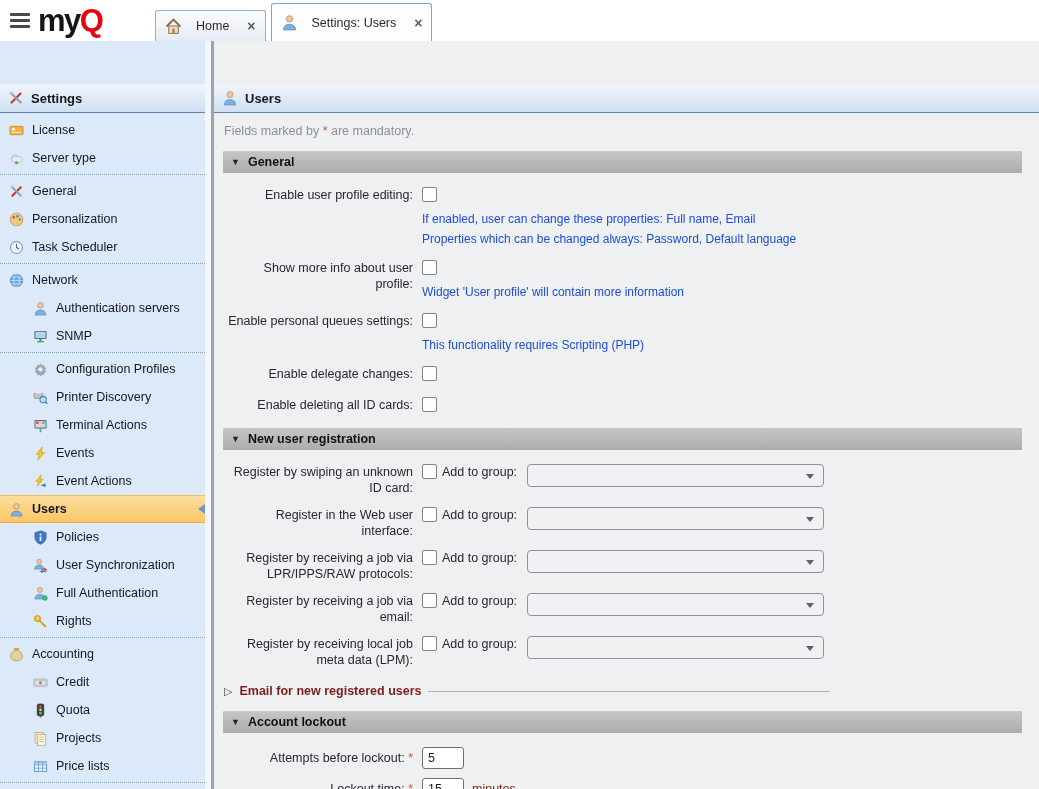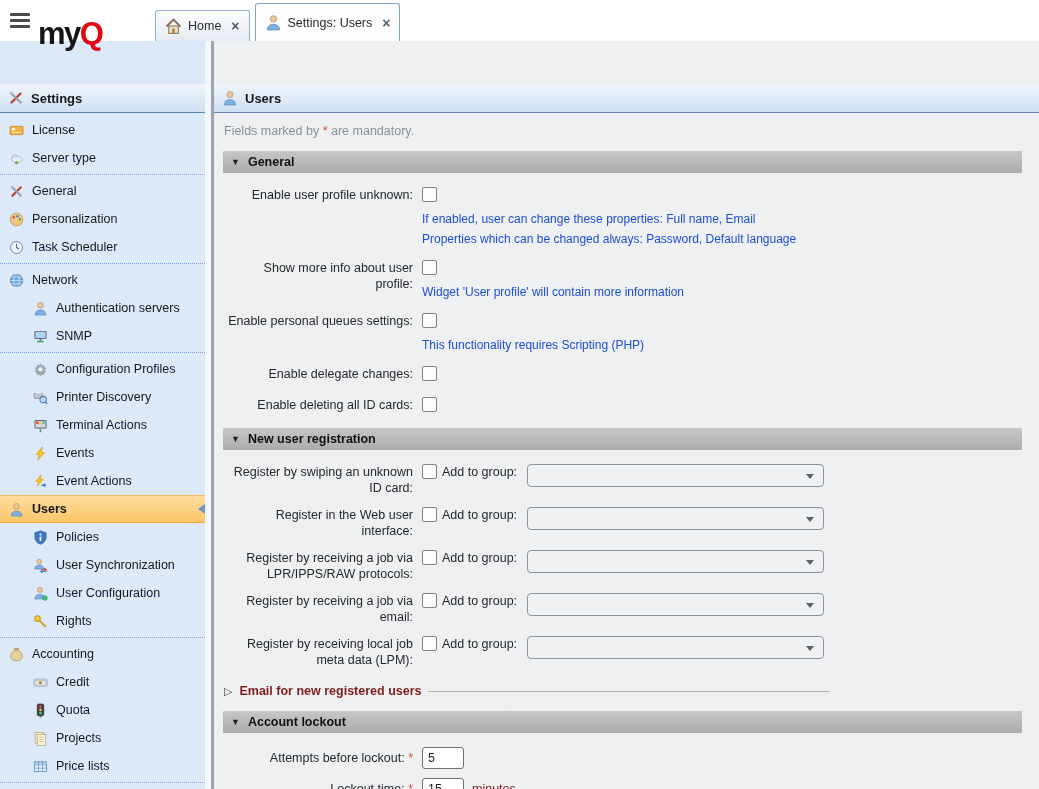--- a/index.html
+++ b/index.html
@@ -4,25 +4,25 @@
 <style>
   * { margin:0; padding:0; box-sizing:border-box; }
   html,body { width:1039px; height:789px; overflow:hidden; }
   body { font-family:"Liberation Sans","DejaVu Sans",sans-serif; font-size:12.5px; color:#2a2a2a; background:#fff; }
   .app { width:1039px; height:789px; display:flex; flex-direction:column; overflow:hidden; }
 
   
   .topbar { position:relative; height:41px; background:#fff; flex:0 0 41px; }
   .hamburger { position:absolute; left:10px; top:13px; width:20px; height:15px; display:flex; flex-direction:column; justify-content:space-between; cursor:pointer; }
   .hamburger span { display:block; height:3px; background:#4a4a4a; border-radius:1px; }
-  .logo { position:absolute; left:38px; top:13px; height:41px; line-height:41px; font-size:31px; font-weight:800; letter-spacing:-1.5px; }
+  .logo { position:absolute; left:38px; top:0; height:41px; line-height:41px; font-size:31px; font-weight:800; letter-spacing:-1.5px; }
   .logo .lg-my { color:#151515; }
   .logo .lg-q { color:#e20613; }
   .tabs { position:absolute; left:155px; bottom:0; display:flex; align-items:flex-end; gap:5px; }
-  .tab { display:flex; align-items:center; gap:6px; height:31px; padding:0 9px; border:1px solid #93aecf; border-bottom:none; border-radius:3px 3px 0 0; background:linear-gradient(#fbfcfe,#e6ebf3); cursor:pointer; white-space:nowrap; }
+  .tab { display:flex; align-items:center; gap:14px; height:31px; padding:0 9px; border:1px solid #93aecf; border-bottom:none; border-radius:3px 3px 0 0; background:linear-gradient(#fbfcfe,#e6ebf3); cursor:pointer; white-space:nowrap; }
   .tab.active { height:38px; background:#fdfdfe; border-color:#7ea3cc; }
   .tab .t-icon { width:17px; height:17px; display:inline-block; }
   .tab .t-icon svg { width:100%; height:100%; }
   .tab .t-close { margin-left:4px; color:#4f5d6b; font-weight:bold; font-size:14px; line-height:1; cursor:pointer; }
 
   
   .bodyrow { flex:1; display:flex; overflow:hidden; }
   .sidebar { width:205px; background:#dbe9f9; display:flex; flex-direction:column; overflow:hidden; }
   .side-scrollstrip { width:6px; background:#f2f7fd; }
   .splitter { width:3px; background:#9fa4aa; cursor:col-resize; }
@@ -293,21 +293,21 @@
             <span>User Synchronization</span>
           </div>
           <div class="nav-item indent">
             <span>
               <svg viewBox="0 0 16 16" style="width: 15px; height: 15px; display: block;">
                 <circle cx="7.4" cy="4.2" r="2.7" fill="#eec69c" stroke="#a8805a" stroke-width=".6"></circle>
                 <path d="M2 13.8c0-3.3 2.3-4.8 5.4-4.8s5.4 1.5 5.4 4.8z" fill="#7fb0e0" stroke="#4d7fb5" stroke-width=".6"></path>
                 <circle cx="12.8" cy="12.8" r="2.5" fill="#2ecc71" stroke="#1e8449" stroke-width=".6"></circle>
               </svg>
             </span>
-            <span>User Configuration</span>
+            <span>Full Authentication</span>
           </div>
           <div class="nav-item indent">
             <span>
               <svg viewBox="0 0 16 16" style="width: 15px; height: 15px; display: block;">
                 <circle cx="4.8" cy="4.8" r="3" fill="#f3d34a" stroke="#c79910" stroke-width="1.2"></circle>
                 <path d="M7 7l6.8 6.8m-2.4-.7l1.6-1.6m-3.4-.2l1.6-1.6" stroke="#d4a017" stroke-width="1.7" fill="none"></path>
               </svg>
             </span>
             <span>Rights</span>
           </div>
@@ -391,21 +391,21 @@
       <div class="content" id="content">
         <div class="note">
           <span>Fields marked by </span><span class="star">*</span><span> are mandatory.</span>
         </div>
       <div class="section-header">
             <span class="tri">▼</span>
             <span>General</span>
           </div>
           <div class="sect-body">
             <div class="form-row">
-              <div class="form-label">Enable user profile unknown:</div>
+              <div class="form-label">Enable user profile editing:</div>
               <div class="ctrl"><span class="checkbox" role="checkbox" aria-checked="false"></span><div class="help">If enabled, user can change these properties: Full name, Email</div><div class="help">Properties which can be changed always: Password, Default language</div></div>
             </div>
             <div class="form-row">
               <div class="form-label">Show more info about user profile:</div>
               <div class="ctrl"><span class="checkbox" role="checkbox" aria-checked="false"></span><div class="help">Widget 'User profile' will contain more information</div></div>
             </div>
             <div class="form-row">
               <div class="form-label">Enable personal queues settings:</div>
               <div class="ctrl"><span class="checkbox" role="checkbox" aria-checked="false"></span><div class="help">This functionality requires Scripting (PHP)</div></div>
             </div>

